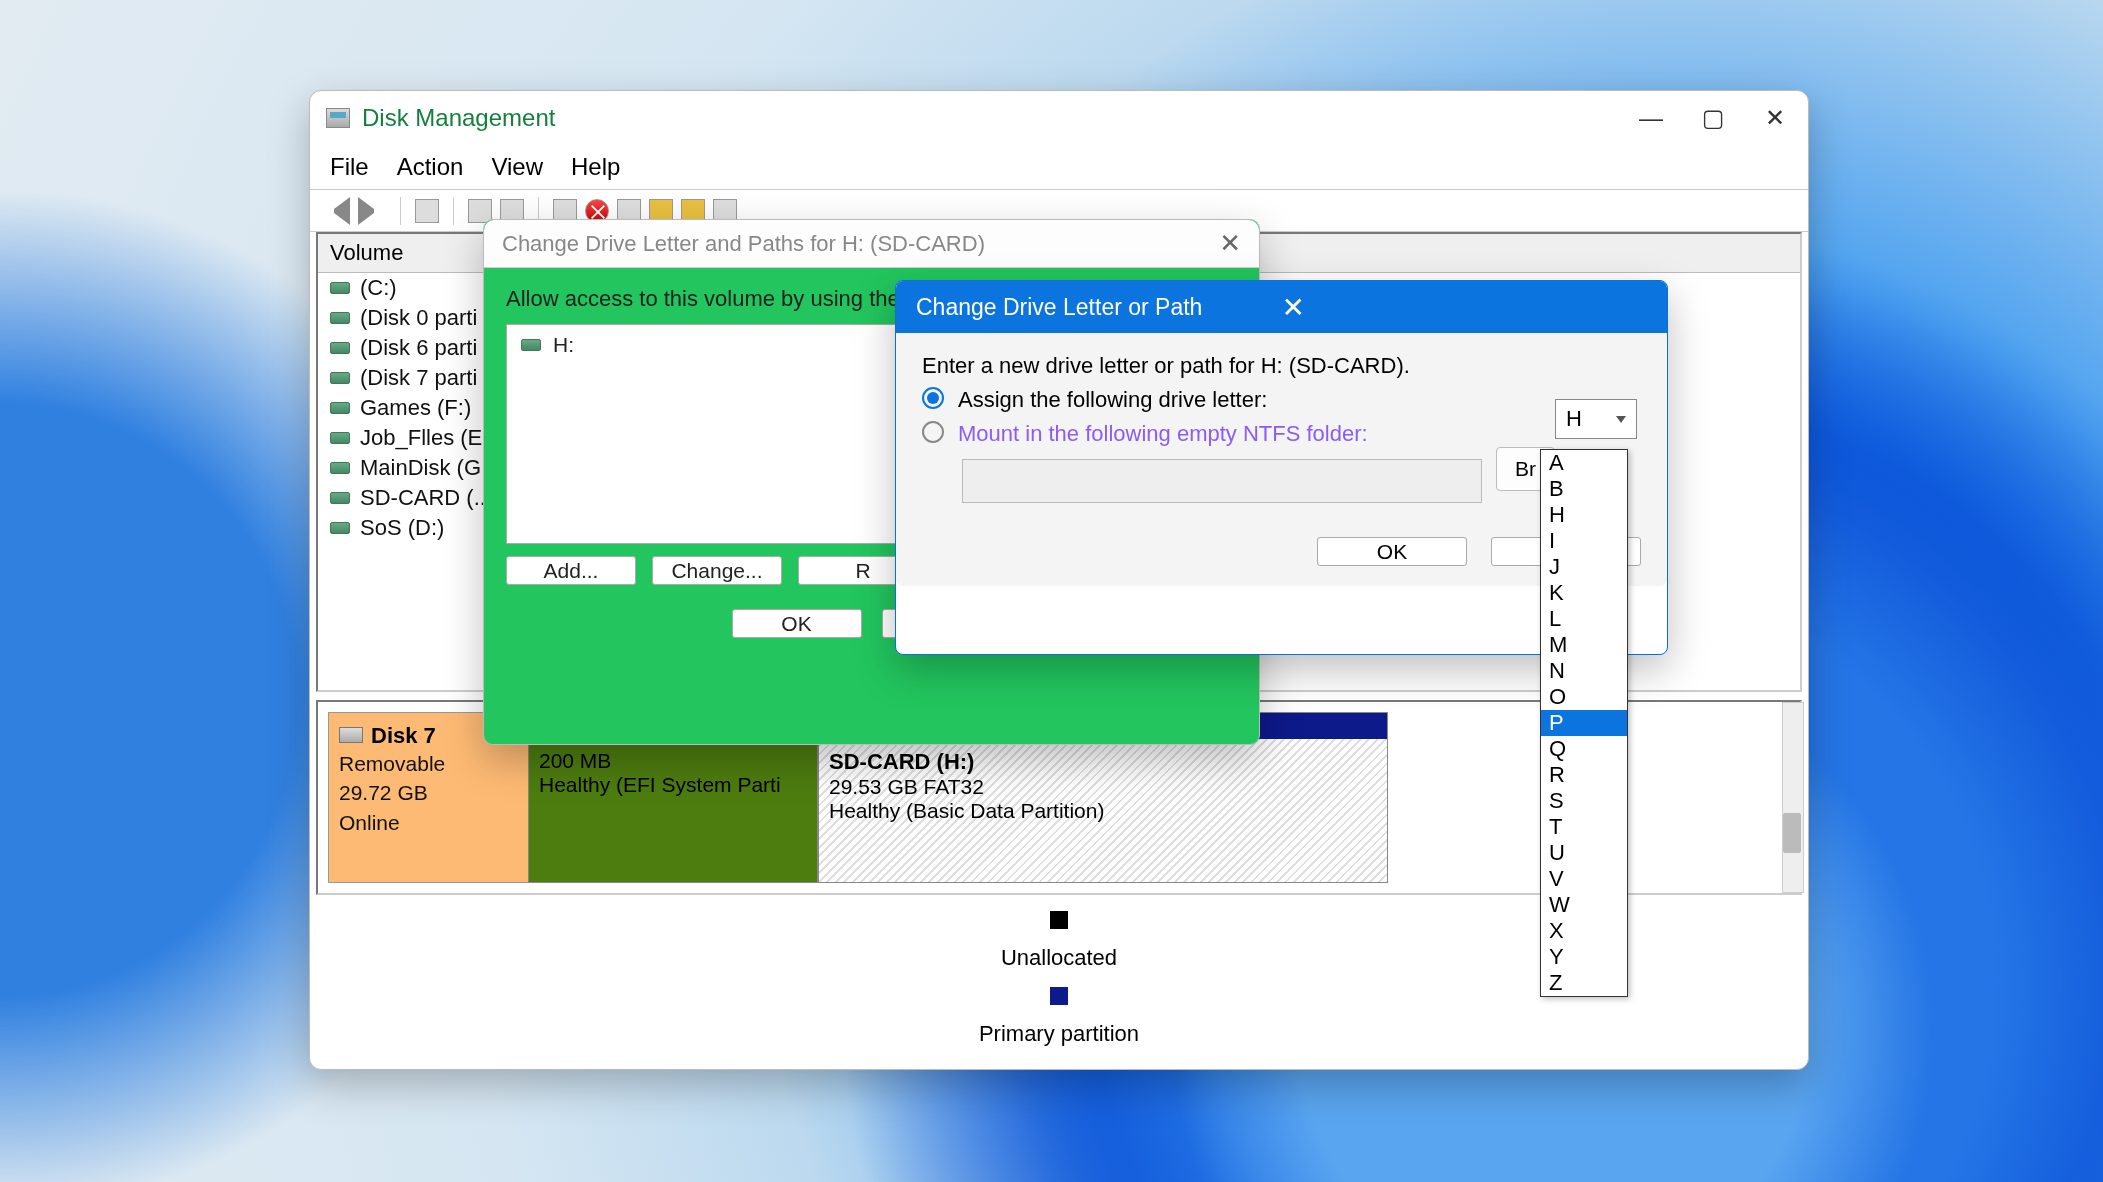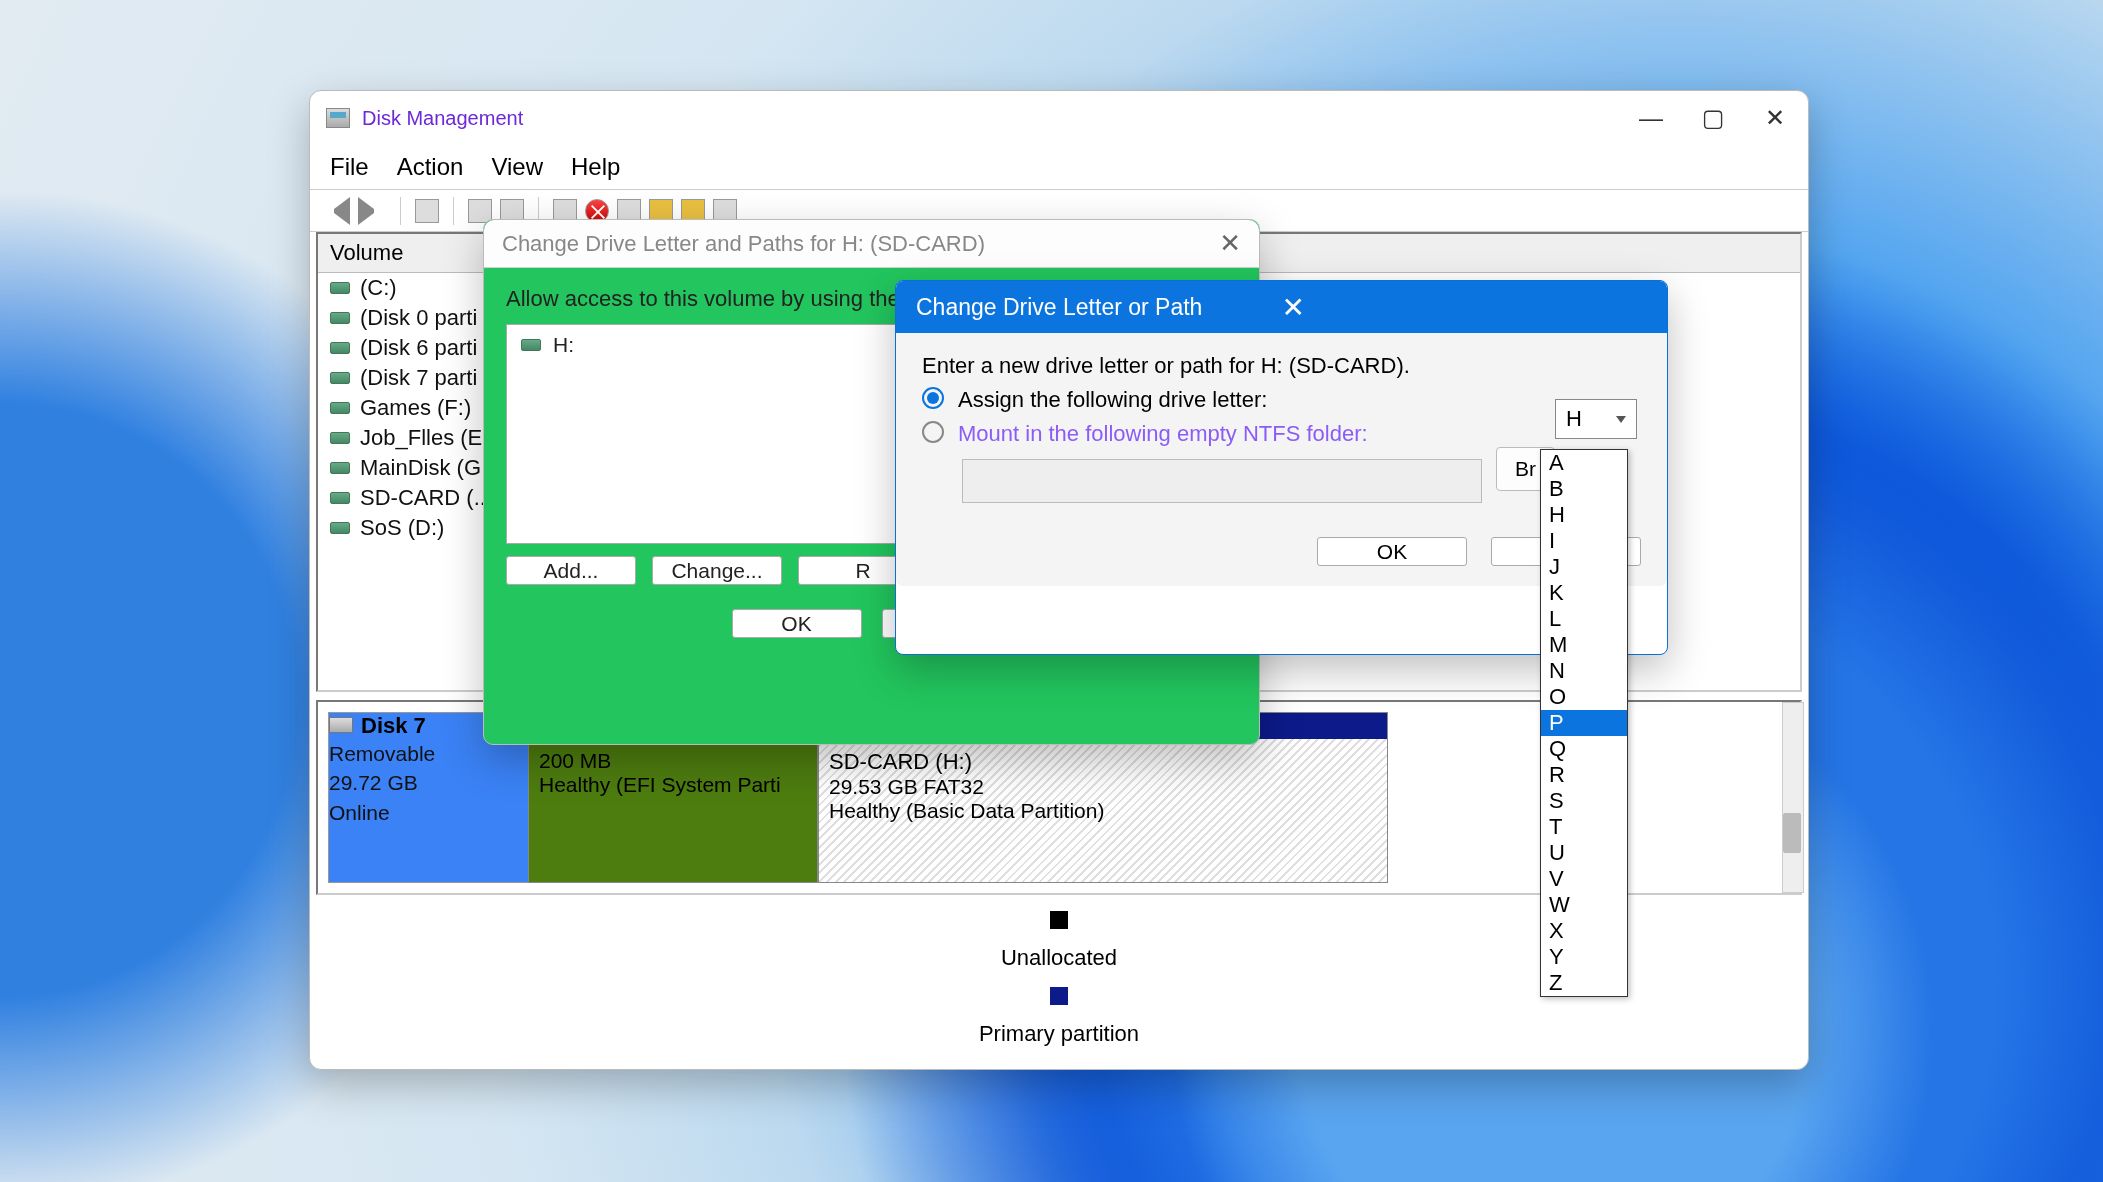--- a/index.html
+++ b/index.html
@@ -18,21 +18,21 @@
 .window {
   position:absolute; background:#fff; border:1px solid #bbb;
   box-shadow:0 15px 40px rgba(0,0,0,.25); border-radius:12px;
 }
 
 
 #dm { left:309px; top:90px; width:1500px; height:980px; }
 .titlebar { display:flex; align-items:center; height:54px; padding:0 16px; }
 .titlebar .ticon { width:24px; height:20px; margin-right:12px; background:linear-gradient(#dcdcdc,#aaa); border:1px solid #888; position:relative;}
 .titlebar .ticon::after{content:"";position:absolute;left:3px;right:3px;top:3px;height:6px;background:#5ac;}
-.titlebar .title { font-size:20px; color:#6d28d9; flex:1; }
+.titlebar .title { font-size:24px; color:#15803d; flex:1; }
 .winbtns { display:flex; gap:28px; }
 .winbtn { width:34px; height:34px; display:flex; align-items:center; justify-content:center; color:#333; font-size:24px;}
 .menubar { display:flex; gap:28px; padding:8px 20px; border-bottom:1px solid #ccc; font-size:24px; color:#000;}
 .toolbar { display:flex; align-items:center; gap:8px; padding:4px 12px; border-bottom:1px solid #ccc; height:42px;}
 .tbtn{width:28px;height:28px;}
 .arrow-left{border-style:solid;border-width:12px 16px 12px 0;border-color:transparent #888 transparent transparent;}
 .arrow-right{border-style:solid;border-width:12px 0 12px 16px;border-color:transparent transparent transparent #888;}
 .sep{width:1px;height:28px;background:#ccc;margin:0 6px;}
 .tic{width:24px;height:24px;background:#ddd;border:1px solid #999;}
 .tic.red{background:linear-gradient(#f44,#c00);border-radius:50%;position:relative;}
@@ -41,29 +41,29 @@
 .tic.yel{background:#e8c040;}
 
 
 .listpane{border:2px inset #ccc; margin:0 6px; background:#fff;}
 .listhead{background:#efefef;border-bottom:1px solid #bbb;padding:6px 12px;font-size:22px;}
 .listrow{display:flex;align-items:center;gap:10px;padding:2px 12px;font-size:22px;color:#111;}
 .volico{width:20px;height:12px;background:linear-gradient(#6a8,#486);border-radius:2px;border:1px solid #475;}
 
 
 .graph{border:2px inset #ccc;margin:8px 6px;display:flex;padding:10px;gap:0;position:relative;height:195px;}
-.diskbox{width:200px;border:1px solid #999;border-right:none;background:#3b82f6;}
+.diskbox{width:200px;border:1px solid #999;border-right:none;padding:10px;background:#fdba74;}
 .diskbox .dicon{width:24px;height:16px;background:linear-gradient(#ddd,#aaa);border:1px solid #777;display:inline-block;margin-right:8px;}
 .diskname{font-weight:600;font-size:22px;}
 .diskinfo{font-size:21px;color:#111;line-height:1.4;}
 .part{border:1px solid #888;display:flex;flex-direction:column;}
 .phead{height:26px;background:#0d1a8a;}
 .pbody{flex:1;padding:10px;font-size:21px;background:#4d7c0f;}
 .pbody.hatch{background:repeating-linear-gradient(135deg,#fff,#fff 4px,#dfdfdf 4px,#dfdfdf 6px);}
-.pname{font-weight:400;font-size:22px;}
+.pname{font-weight:700;font-size:22px;}
 .scroll{position:absolute;right:-4px;top:0;bottom:0;width:22px;background:#eee;border:1px solid #ccc;}
 .thumb{position:absolute;right:2px;top:110px;width:18px;height:40px;background:#bbb;border-radius:2px;}
 .legend{display:flex;align-items:center;gap:16px;padding:8px 16px;font-size:22px;flex-direction:column;}
 .lgsw{width:18px;height:18px;}
 .lgsw.black{background:#000;} .lgsw.blue{background:#0d1a8a;}
 
 
 #dlg1{left:483px;top:219px;width:777px;height:526px;border-radius:10px;background:#22c55e;}
 #dlg1 .dtb{display:flex;align-items:center;height:48px;padding:0 18px;border-bottom:1px solid #d0d0d0;background:#fdfdfd;border-radius:10px 10px 0 0;}
 #dlg1 .dtitle{font-size:22px;color:#888;flex:1;}

